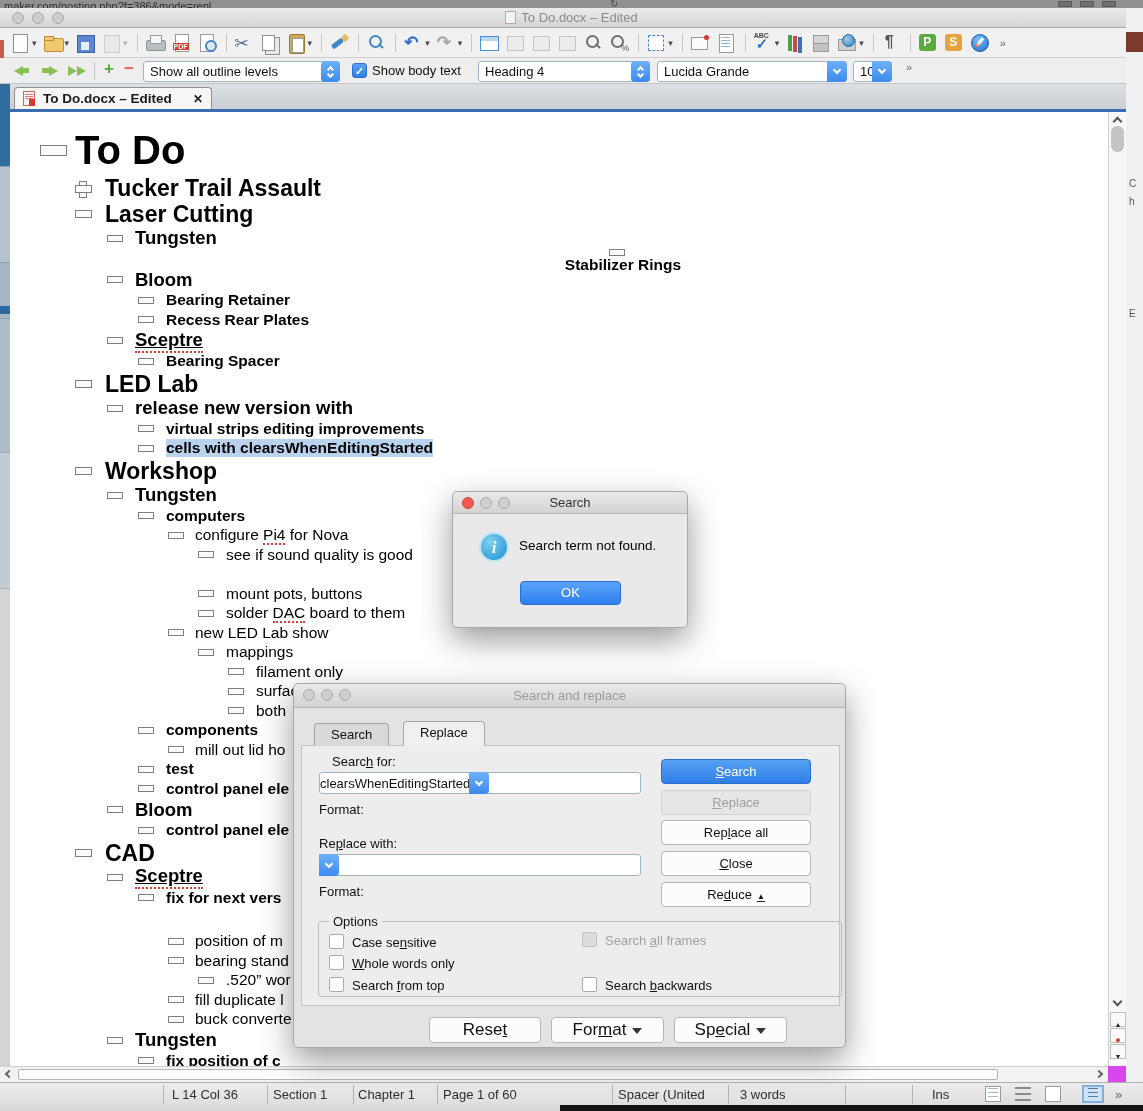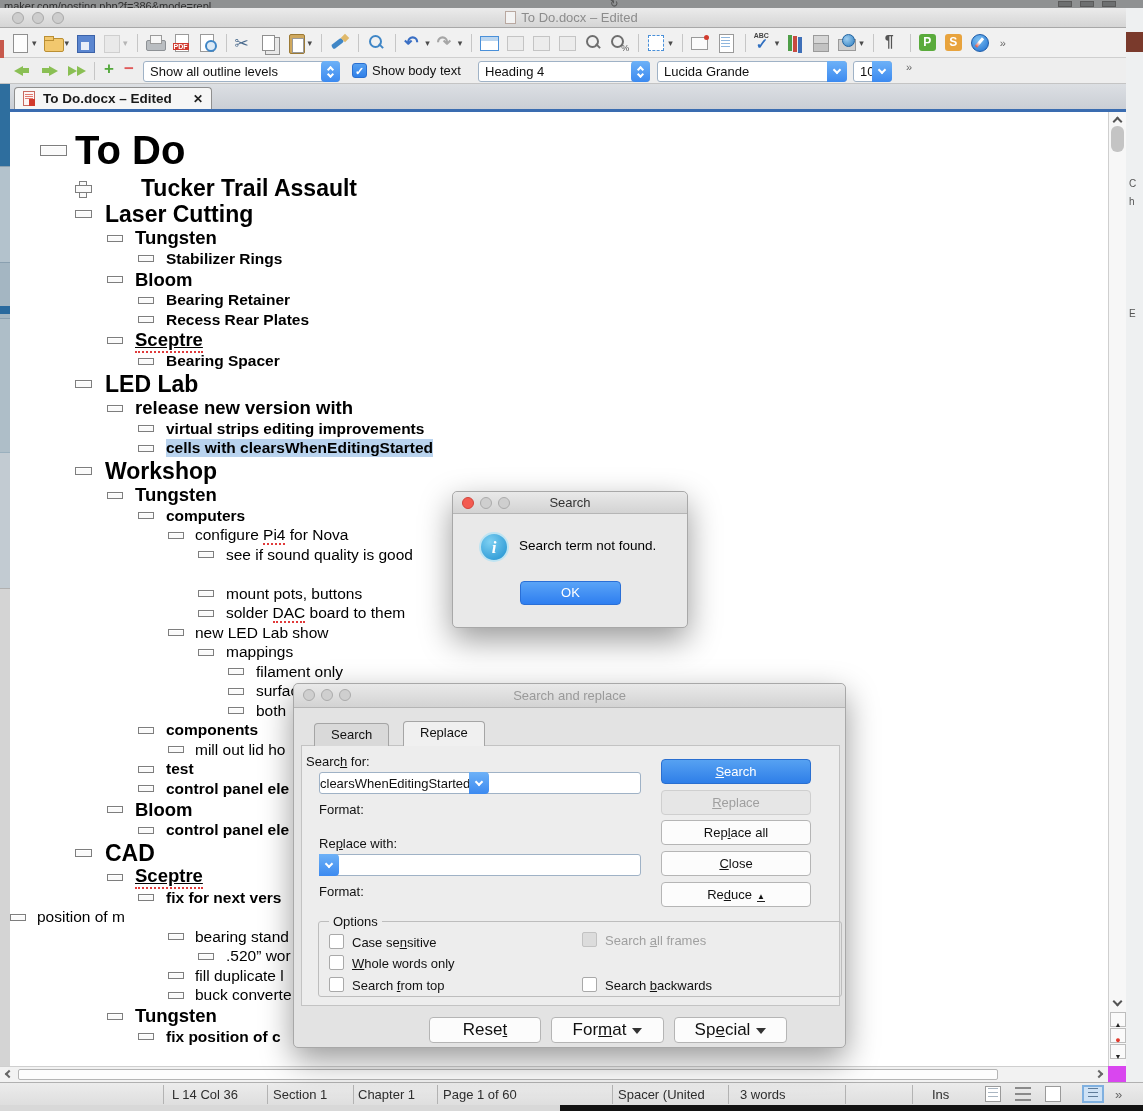--- a/index.html
+++ b/index.html
@@ -419,33 +419,33 @@
     <span class="frag" style="top:188px">h</span>
     <span class="frag" style="top:300px">E</span>
     <div class="rdark"></div>
   </div>
 
   <div class="doc" id="doc">
       <div class="row lv1" style="padding-left: 30px;">
         <span class="mk mk-minus" style="margin-right: 8px;"></span>
         <span class="otext">To Do</span>
       </div>
-      <div class="row lv2" style="padding-left: 65px; gap: 36px;">
+      <div class="row lv2" style="padding-left: 65px;">
         <span class="mk mk-plus" style="margin-right: 15px;"></span>
         <span class="otext">Tucker Trail Assault</span>
       </div>
       <div class="row lv2" style="padding-left: 65px;">
         <span class="mk mk-minus" style="margin-right: 13px;"></span>
         <span class="otext">Laser Cutting</span>
       </div>
       <div class="row lv3" style="padding-left: 97px;">
         <span class="mk mk-minus" style="margin-right: 12px;"></span>
         <span class="otext">Tungsten</span>
       </div>
-      <div class="row lv4" style="padding-left: 128px;">
+      <div class="row lv4" style="padding-left: 128px; flex-direction: column;">
         <span class="mk mk-minus" style="margin-right: 12px;"></span>
         <span class="otext">Stabilizer Rings</span>
       </div>
       <div class="row lv3" style="padding-left: 97px;">
         <span class="mk mk-minus" style="margin-right: 12px;"></span>
         <span class="otext">Bloom</span>
       </div>
       <div class="row lv4" style="padding-left: 128px;">
         <span class="mk mk-minus" style="margin-right: 12px;"></span>
         <span class="otext">Bearing Retainer</span>
@@ -559,21 +559,21 @@
         <span class="otext">CAD</span>
       </div>
       <div class="row lv3" style="padding-left: 97px;">
         <span class="mk mk-minus" style="margin-right: 12px;"></span>
         <span class="otext ul sqg">Sceptre</span>
       </div>
       <div class="row lv4" style="padding-left: 128px;">
         <span class="mk mk-minus" style="margin-right: 12px;"></span>
         <span class="otext">fix for next vers</span>
       </div>
-      <div class="row lv5" style="">
+      <div class="row lv5" style="padding-left: 158px; margin-top: 24px;">
         <span class="mk mk-minus" style="margin-right: 11px;"></span>
         <span class="otext">position of m</span>
       </div>
       <div class="row lv5" style="padding-left: 158px;">
         <span class="mk mk-minus" style="margin-right: 11px;"></span>
         <span class="otext">bearing stand</span>
       </div>
       <div class="row lv6" style="padding-left: 188px;">
         <span class="mk mk-minus" style="margin-right: 12px;"></span>
         <span class="otext">.520” wor</span>
@@ -653,21 +653,21 @@
     <div class="dlg-title">
       <span class="lamp gray" style="left:9px"></span>
       <span class="lamp gray" style="left:27px"></span>
       <span class="lamp gray" style="left:45px"></span>
       <span>Search and replace</span>
     </div>
     <div class="rpanel"></div>
     <div class="rtab" style="left:20px">Search</div>
     <div class="rtab active" style="left:109px">Replace</div>
 
-    <span class="flabel" style="left:12px; top:70px">Searc<u>h</u> for:</span>
+    <span class="flabel" style="left:38px; top:70px">Searc<u>h</u> for:</span>
     <div class="fcombo" style="left:25px; top:88px">
       <span class="cval">clearsWhenEditingStarted</span>
       <span class="ddbtn" style="height:22px">
           <i></i>
         </span>
     </div>
     <span class="flabel" style="left:25px; top:118px">Format:</span>
     <span class="flabel" style="left:25px; top:152px">Re<u>p</u>lace with:</span>
     <div class="fcombo" style="left:25px; top:170px">
       <span class="cval"></span>

